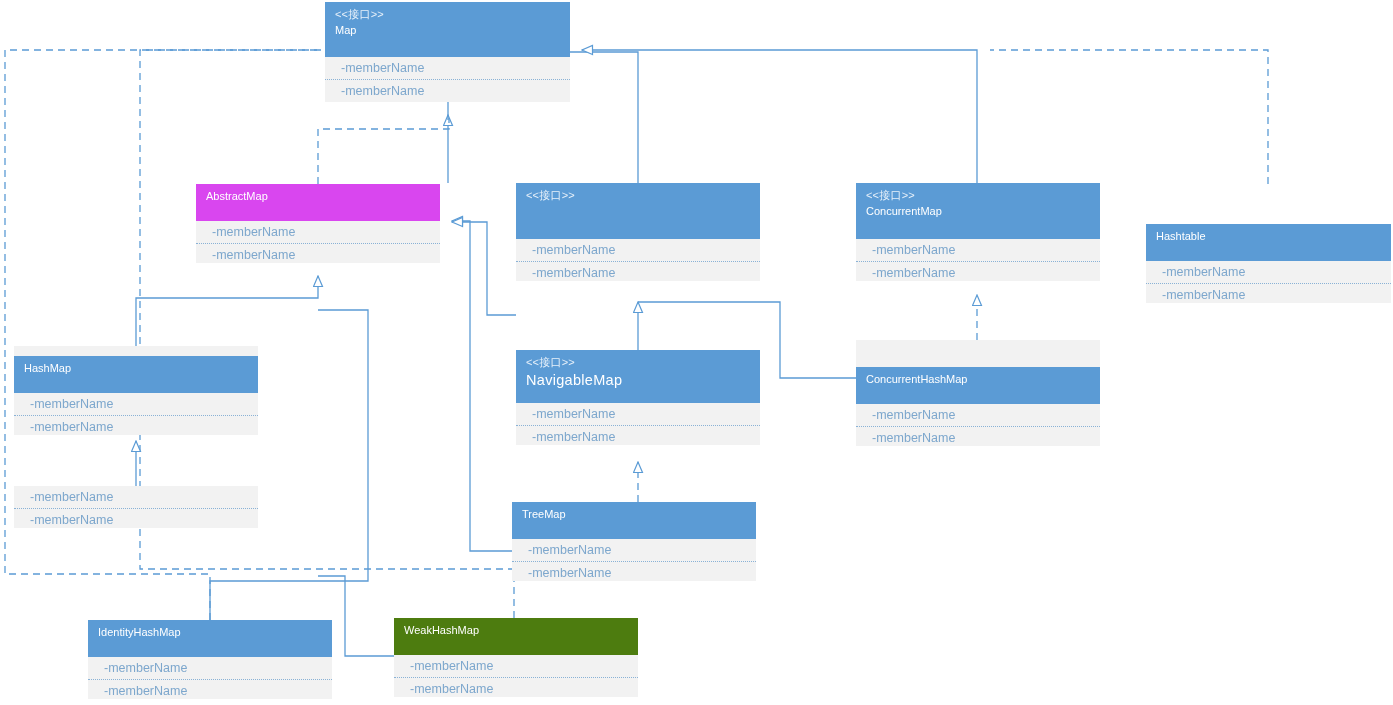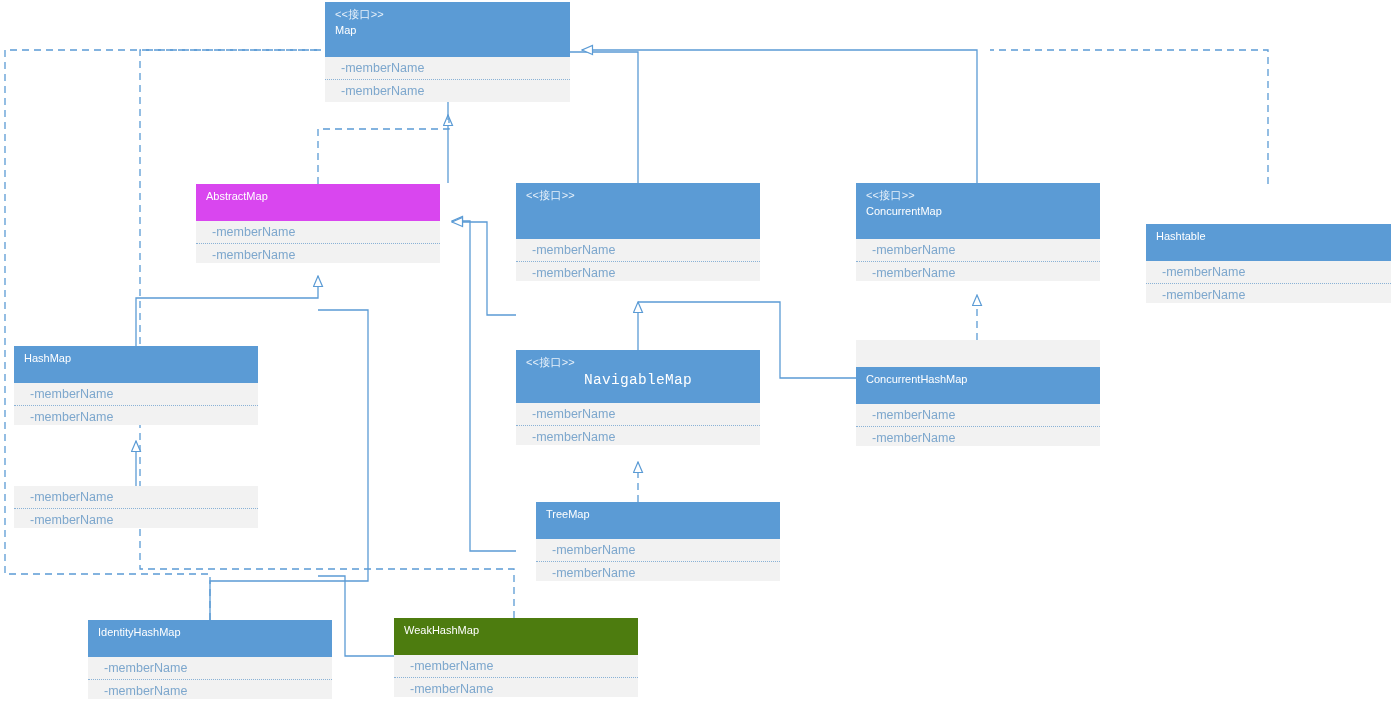--- a/index.html
+++ b/index.html
@@ -32,24 +32,23 @@
     display:block;
     letter-spacing:0.2px;
     margin-bottom:3px;
   }
   .cls-name{
     font-size:11px;
     display:block;
     color:#ffffff;
   }
   .cls-name.mono{
-    font-family:Liberation Mono, monospace;
+    font-family:Liberation Sans, sans-serif;
     font-size:14.5px;
     letter-spacing:0.3px;
-    text-align:center;
   }
   .uml-body{
     background:#f2f2f2;
     box-sizing:border-box;
   }
   .member{
     font-size:12.5px;
     color:#7da7cd;
     padding:2px 10px 2px 16px;
     line-height:1.45;
@@ -151,21 +150,21 @@
       <div class="uml-box" style="left: 1146px; top: 184px; width: 245px; margin-top: 40px;">
         <div class="uml-head" style="height: 37px; background: rgb(91, 155, 213);">
           <span class="cls-name">Hashtable</span>
         </div>
         <div class="uml-body" style="height: 42px; background: rgb(242, 242, 242);">
           <div class="member sep">-memberName</div>
           <div class="member">-memberName</div>
         </div>
       </div>
       <div class="uml-box" style="left: 14px; top: 346px; width: 244px;">
-        <div class="uml-head" style="height: 37px; background: rgb(91, 155, 213);">
+        <div class="uml-head" style="height: 37px; background: rgb(91, 155, 213); margin-top: 10px;">
           <span class="cls-name">HashMap</span>
         </div>
         <div class="uml-body" style="height: 42px; background: rgb(242, 242, 242);">
           <div class="member sep">-memberName</div>
           <div class="member">-memberName</div>
         </div>
       </div>
       <div class="uml-box" style="left: 516px; top: 350px; width: 244px;">
         <div class="uml-head" style="height: 53px; background: rgb(91, 155, 213);">
           <span class="stereotype">&lt;&lt;接口&gt;&gt;</span>
@@ -184,21 +183,21 @@
           <div class="member sep">-memberName</div>
           <div class="member">-memberName</div>
         </div>
       </div>
       <div class="uml-box" style="left: 14px; top: 486px; width: 244px;">
         <div class="uml-body" style="height: 42px; background: rgb(242, 242, 242);">
           <div class="member sep">-memberName</div>
           <div class="member">-memberName</div>
         </div>
       </div>
-      <div class="uml-box" style="left: 536px; top: 502px; width: 244px;">
+      <div class="uml-box" style="left: 512px; top: 502px; width: 244px;">
         <div class="uml-head" style="height: 37px; background: rgb(91, 155, 213);">
           <span class="cls-name">TreeMap</span>
         </div>
         <div class="uml-body" style="height: 42px; background: rgb(242, 242, 242);">
           <div class="member sep">-memberName</div>
           <div class="member">-memberName</div>
         </div>
       </div>
       <div class="uml-box" style="left: 88px; top: 620px; width: 244px;">
         <div class="uml-head" style="height: 37px; background: rgb(91, 155, 213);">

